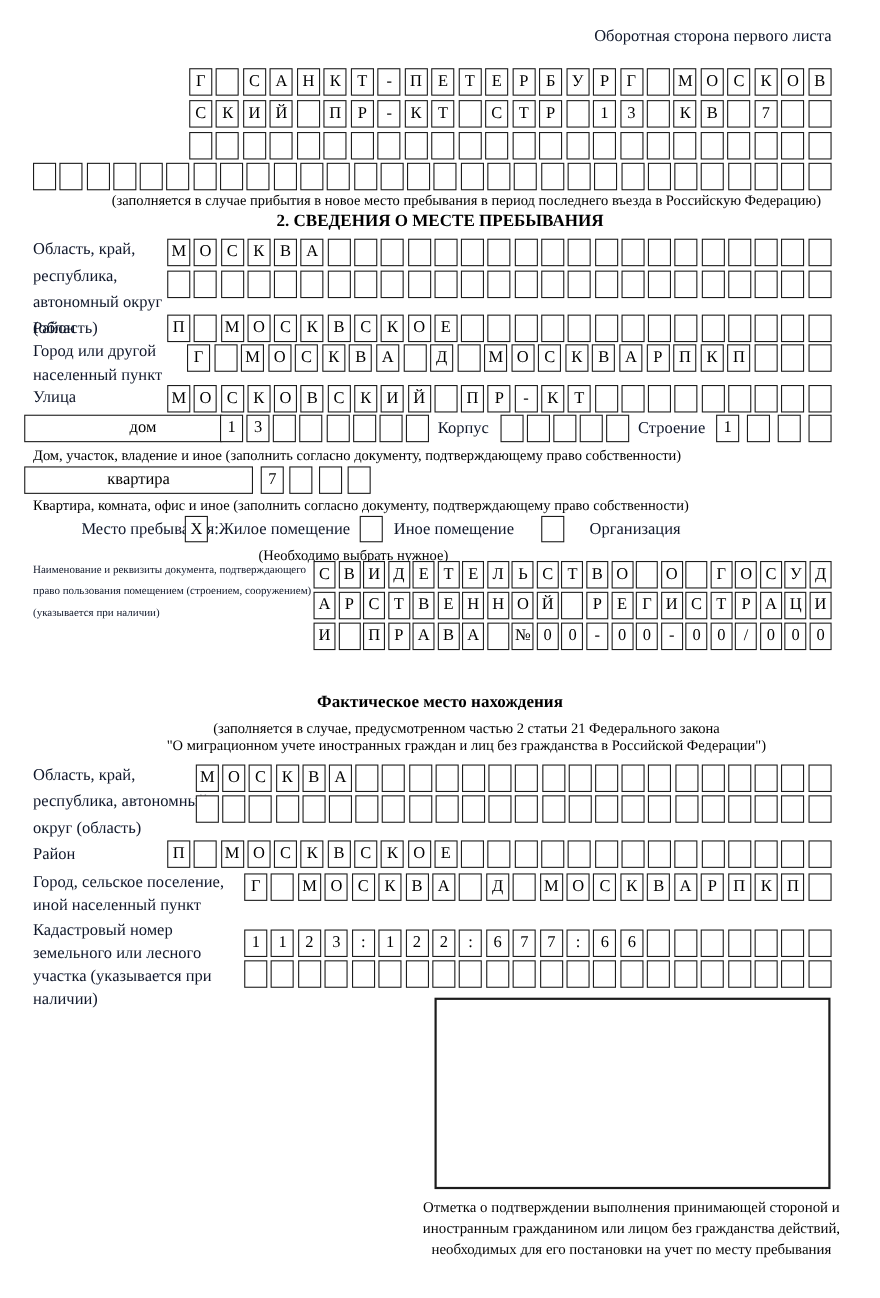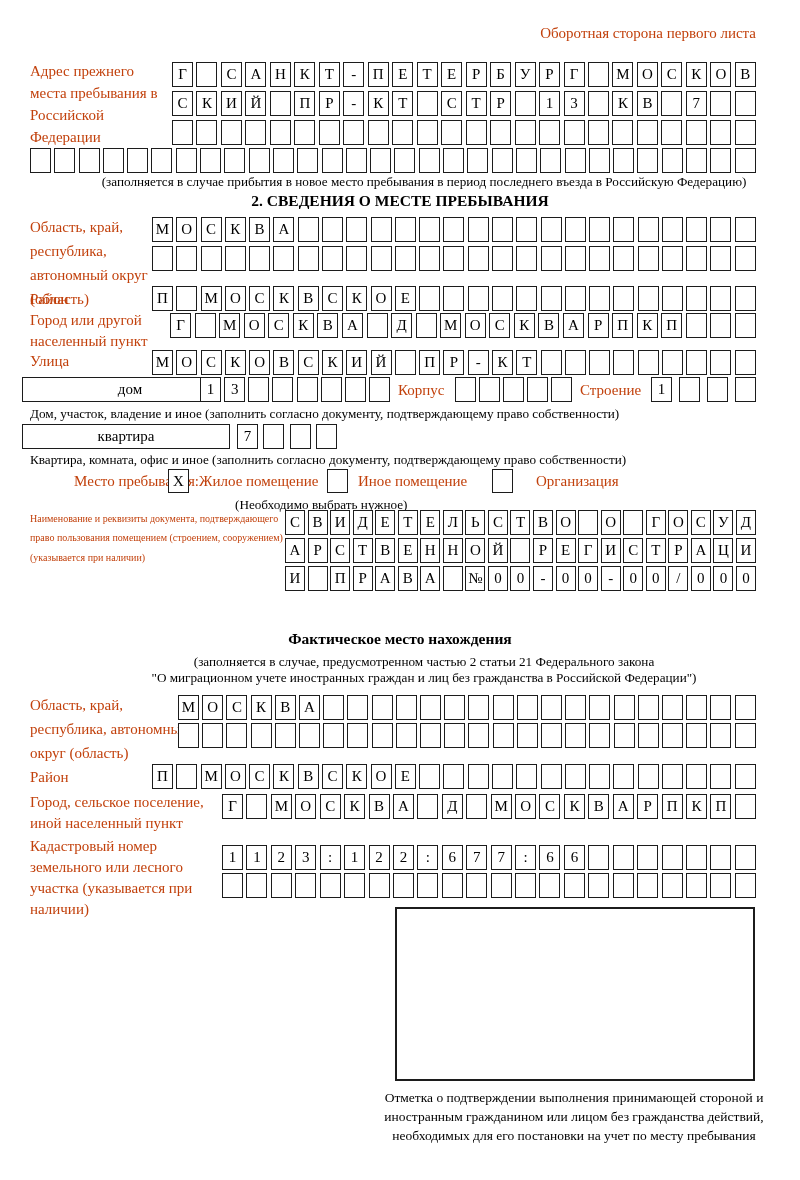--- a/index.html
+++ b/index.html
@@ -1,18 +1,18 @@
 <!DOCTYPE html>
 <html><head>
 <meta charset="utf-8">
 <style>
   html,body{margin:0;padding:0;background:#fff;}
   .page{position:relative;width:800px;height:1180px;background:#ffffff;overflow:hidden;
         font-family:"Liberation Serif", serif;color:#000;}
-  .lbl{position:absolute;font:15px/22px "Liberation Serif", serif;color:#c2410c;}
+  .lbl{position:absolute;font:15px/22px "Liberation Serif", serif;color:#0f172a;}
   .lh24{line-height:24px;}
   .lh21{line-height:21px;}
   .note{position:absolute;font:13.2px/16px "Liberation Serif", serif;color:#000;}
   .center{left:0;width:800px;text-align:center;margin-left:24px;}
   .title{position:absolute;left:0;width:800px;text-align:center;
          font:bold 15.5px "Liberation Serif", serif;}
   .cells{position:absolute;display:flex;justify-content:space-between;}
   .cell{box-sizing:border-box;flex:0 0 auto;width:21px;height:25px;border:1.6px solid #1c1c1c;
         display:flex;align-items:center;justify-content:center;
         font:15px "Liberation Serif", serif;background:#fff;}
@@ -25,21 +25,20 @@
         font:15px "Liberation Serif", serif;background:#fff;}
   .stampbox{position:absolute;box-sizing:border-box;border:2px solid #1c1c1c;background:#fff;}
 </style>
 </head>
 <body>
 
 <div class="page">
 
   <div class="lbl" style="top:22px;right:44px;">Оборотная сторона первого листа</div>
 
-  <div class="lbl" style="left:30px;top:60px;width:140px;">Адрес прежнего места пребывания в Российской Федерации</div>
   <div class="cells" style="left:172px;top:62px;width:584px;">
       <div class="cell">Г</div>
       <div class="cell"></div>
       <div class="cell">С</div>
       <div class="cell">А</div>
       <div class="cell">Н</div>
       <div class="cell">К</div>
       <div class="cell">Т</div>
       <div class="cell">-</div>
       <div class="cell">П</div>

